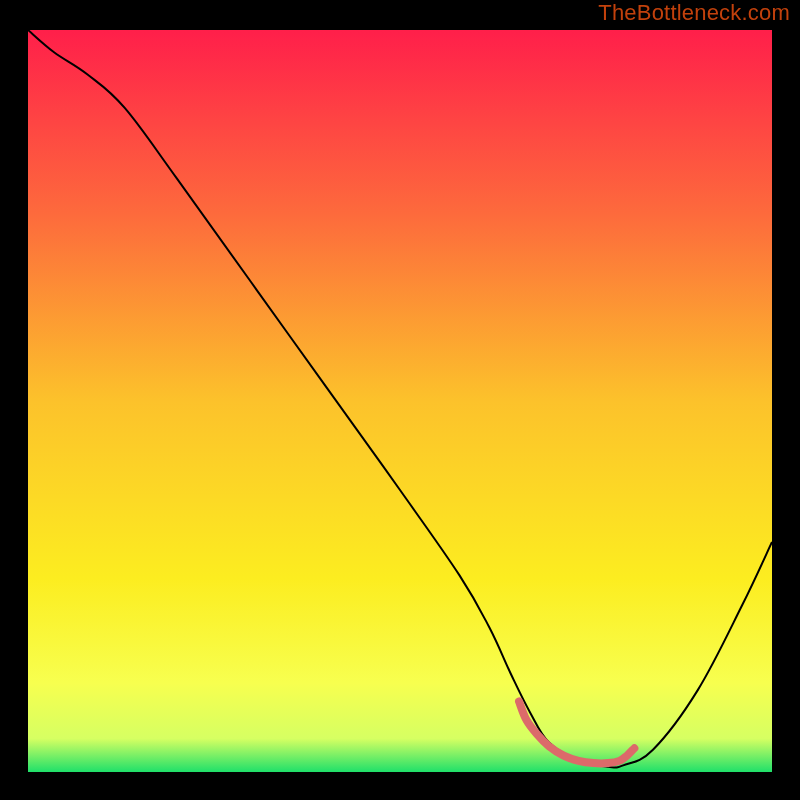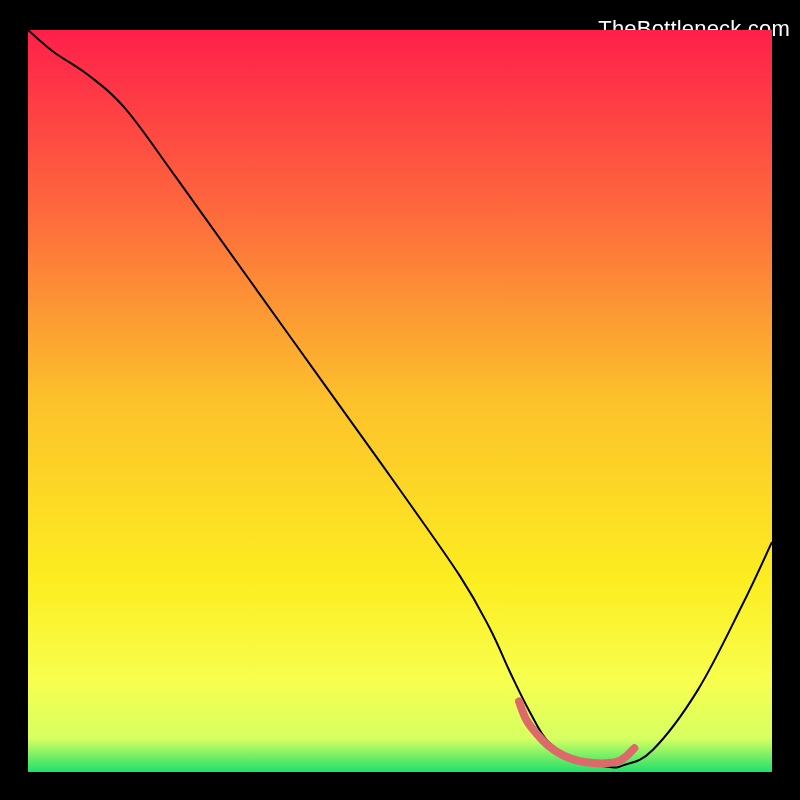--- a/index.html
+++ b/index.html
@@ -11,23 +11,23 @@
     overflow: hidden;
   }
   .container {
     position: relative;
     width: 800px;
     height: 800px;
     background: #000000;
   }
   .watermark {
     position: absolute;
-    top: 16px;
+    top: 0;
     right: 10px;
-    color: #ffffff;
+    color: #c2410c;
     font-family: Arial, Helvetica, sans-serif;
     font-size: 22px;
     letter-spacing: 0.2px;
     user-select: none;
   }
   .plot {
     position: absolute;
     left: 28px;
     top: 30px;
     width: 744px;

